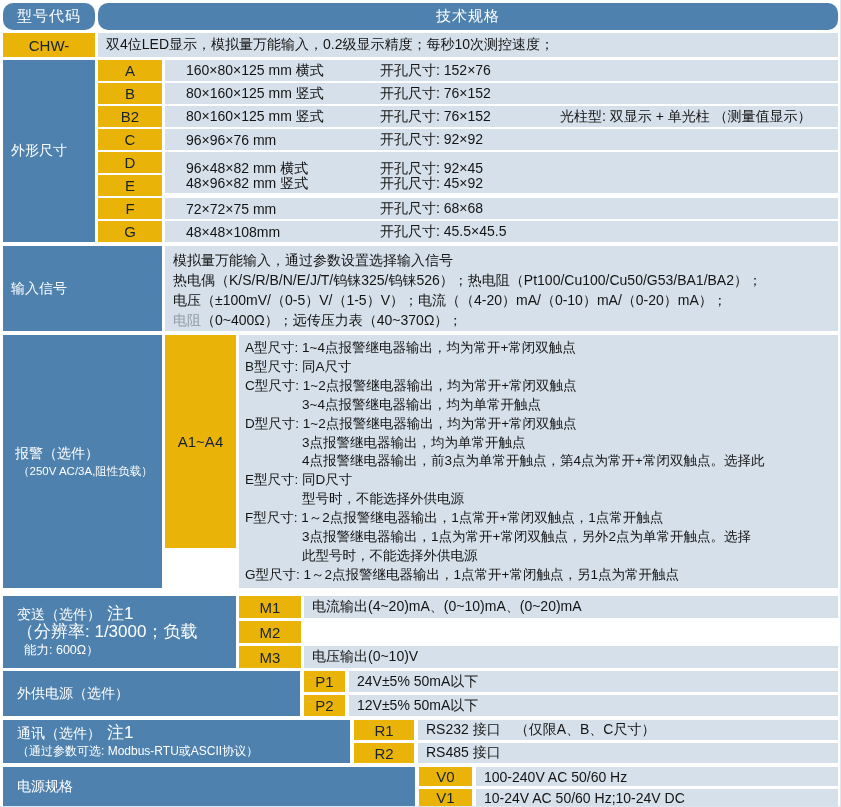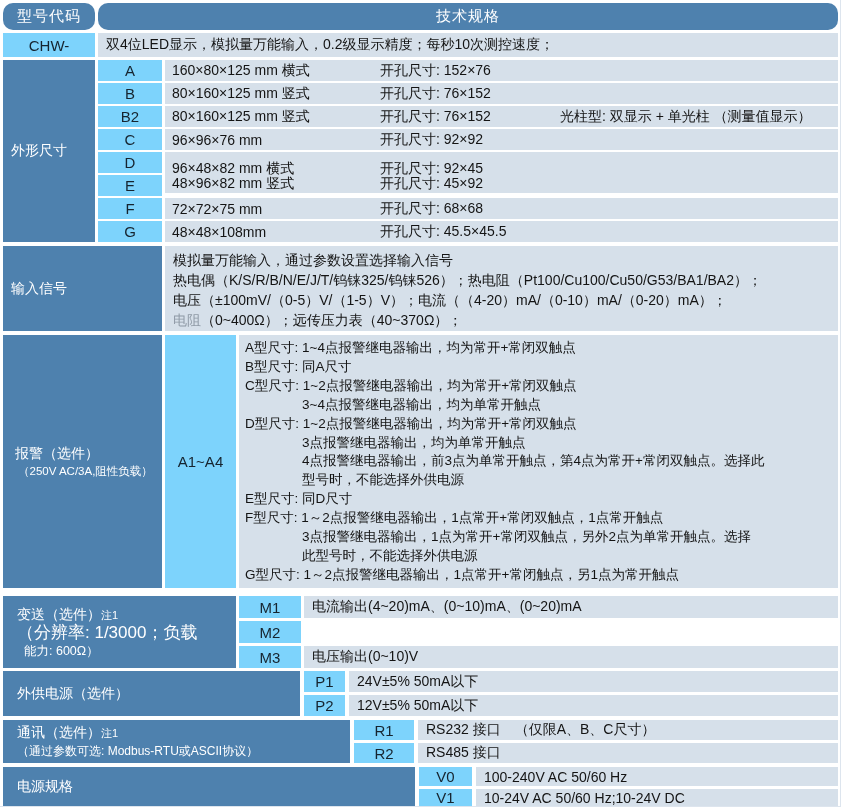--- a/index.html
+++ b/index.html
@@ -7,37 +7,37 @@
     position:relative;width:841px;height:807px;background:#ffffff;
     font-family:"Liberation Sans","DejaVu Sans",sans-serif;
     overflow:hidden;border-right:1px solid #dde5ee;border-bottom:1px solid #dde5ee;
     box-sizing:border-box;
   }
   .cell{
     position:absolute;box-sizing:border-box;display:flex;align-items:center;
     font-size:14px;color:#141414;overflow:hidden;white-space:nowrap;
   }
   .dark{background:#4e81ae;color:#ffffff;}
-  .codecell{background:#7dd3fc;justify-content:center;color:#16242f;font-size:15px;}
+  .codecell{background:#eab308;justify-content:center;color:#16242f;font-size:15px;}
   .light{background:#d6e0ea;}
   .center{justify-content:center;border-radius:10px;}
   .padL{padding-left:8px;}
   .padL12{padding-left:12px;}
   .block{display:block;}
   .vstack{display:flex;flex-direction:column;justify-content:center;align-items:flex-start;}
   .hdr{font-size:15px;letter-spacing:1px;}
   .small{font-size:11.5px;letter-spacing:0;}
-  .note{font-size:11px;}
+  .note{font-size:17px;margin-left:6px;}
   .line20{line-height:20px;}
   .alarm-line{line-height:18.9px;font-size:13.5px;white-space:nowrap;}
   .indent{padding-left:57px;}
   .muted{color:#8f9aa6;}
   .cutout{position:absolute;left:215px;}
   .extra{position:absolute;left:395px;}
-  .sizetxt{padding-left:7px;}
+  .sizetxt{padding-left:21px;}
   .lh18{line-height:18px;}
 </style>
 </head>
 <body>
 
 <div class="page">
 
   <div class="cell dark center hdr" style="left:3px;top:3px;width:92px;height:27px">型号代码</div>
   <div class="cell dark center hdr" style="left:98px;top:3px;width:740px;height:27px">技术规格</div>
 
@@ -100,31 +100,31 @@
     <div class="line20">模拟量万能输入，通过参数设置选择输入信号</div>
     <div class="line20">热电偶（K/S/R/B/N/E/J/T/钨铼325/钨铼526）；热电阻（Pt100/Cu100/Cu50/G53/BA1/BA2）；</div>
     <div class="line20">电压（±100mV/（0-5）V/（1-5）V）；电流（（4-20）mA/（0-10）mA/（0-20）mA）；</div>
     <div class="line20"><span class="muted">电阻</span><span>（0~400Ω）；远传压力表（40~370Ω）；</span></div>
   </div>
 
   <div class="cell dark vstack padL12" style="left:3px;top:335px;width:159px;height:253px">
     <span class="lh18">报警（选件）</span>
     <span class="small lh18" style="padding-left:3px">（250V AC/3A,阻性负载）</span>
   </div>
-  <div class="cell codecell" style="left:165px;top:335px;width:71px;height:253px">A1~A4</div>
+  <div class="cell codecell" style="left:165px;top:335px;width:71px;height:213px">A1~A4</div>
   <div class="cell light block" style="left:239px;top:335px;width:599px;height:253px;padding:4px 0 0 6px">
     <div class="alarm-line">A型尺寸: 1~4点报警继电器输出，均为常开+常闭双触点</div>
     <div class="alarm-line">B型尺寸: 同A尺寸</div>
     <div class="alarm-line">C型尺寸: 1~2点报警继电器输出，均为常开+常闭双触点</div>
     <div class="alarm-line indent">3~4点报警继电器输出，均为单常开触点</div>
     <div class="alarm-line">D型尺寸: 1~2点报警继电器输出，均为常开+常闭双触点</div>
     <div class="alarm-line indent">3点报警继电器输出，均为单常开触点</div>
     <div class="alarm-line indent">4点报警继电器输出，前3点为单常开触点，第4点为常开+常闭双触点。选择此</div>
+    <div class="alarm-line">E型尺寸: 同D尺寸</div>
     <div class="alarm-line indent">型号时，不能选择外供电源</div>
-    <div class="alarm-line">E型尺寸: 同D尺寸</div>
     <div class="alarm-line">F型尺寸: 1～2点报警继电器输出，1点常开+常闭双触点，1点常开触点</div>
     <div class="alarm-line indent">3点报警继电器输出，1点为常开+常闭双触点，另外2点为单常开触点。选择</div>
     <div class="alarm-line indent">此型号时，不能选择外供电源</div>
     <div class="alarm-line">G型尺寸: 1～2点报警继电器输出，1点常开+常闭触点，另1点为常开触点</div>
   </div>
 
   <div class="cell dark vstack" style="left:3px;top:596px;width:233px;height:72px;padding-left:14px">
     <span class="lh18"><span>变送（选件）</span><span class="note">注1</span></span>
     <span class="small lh18" style="font-size:17px">（分辨率: 1/3000；负载</span>
     <span class="small lh18" style="font-size:12.5px;padding-left:7px">能力: 600Ω）</span>

